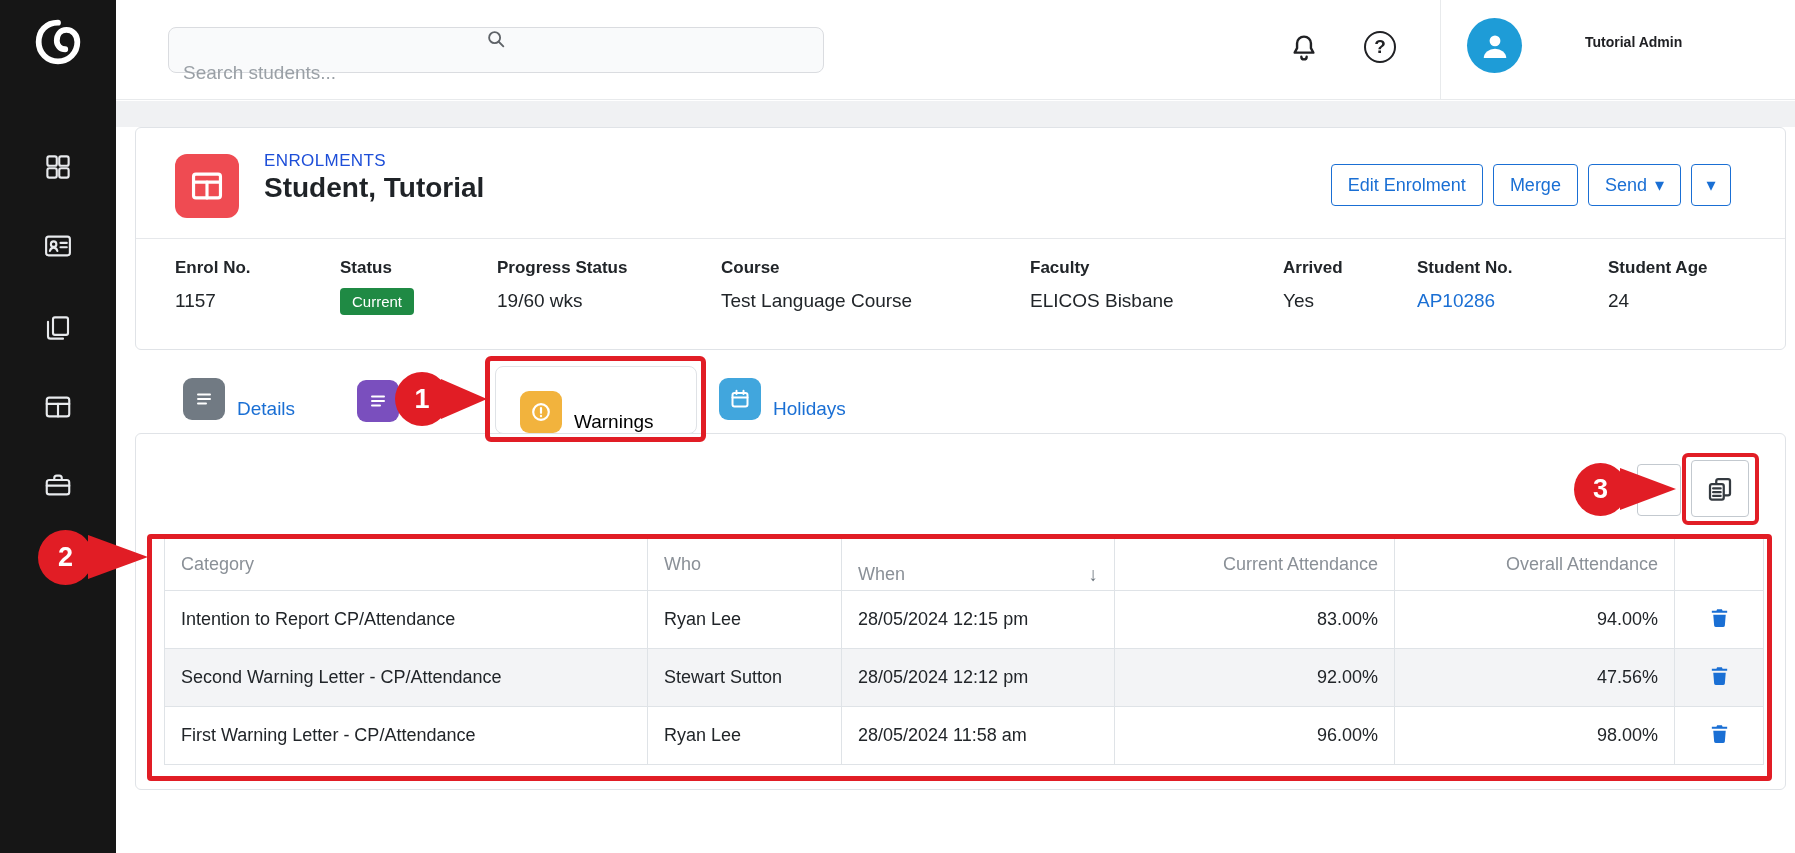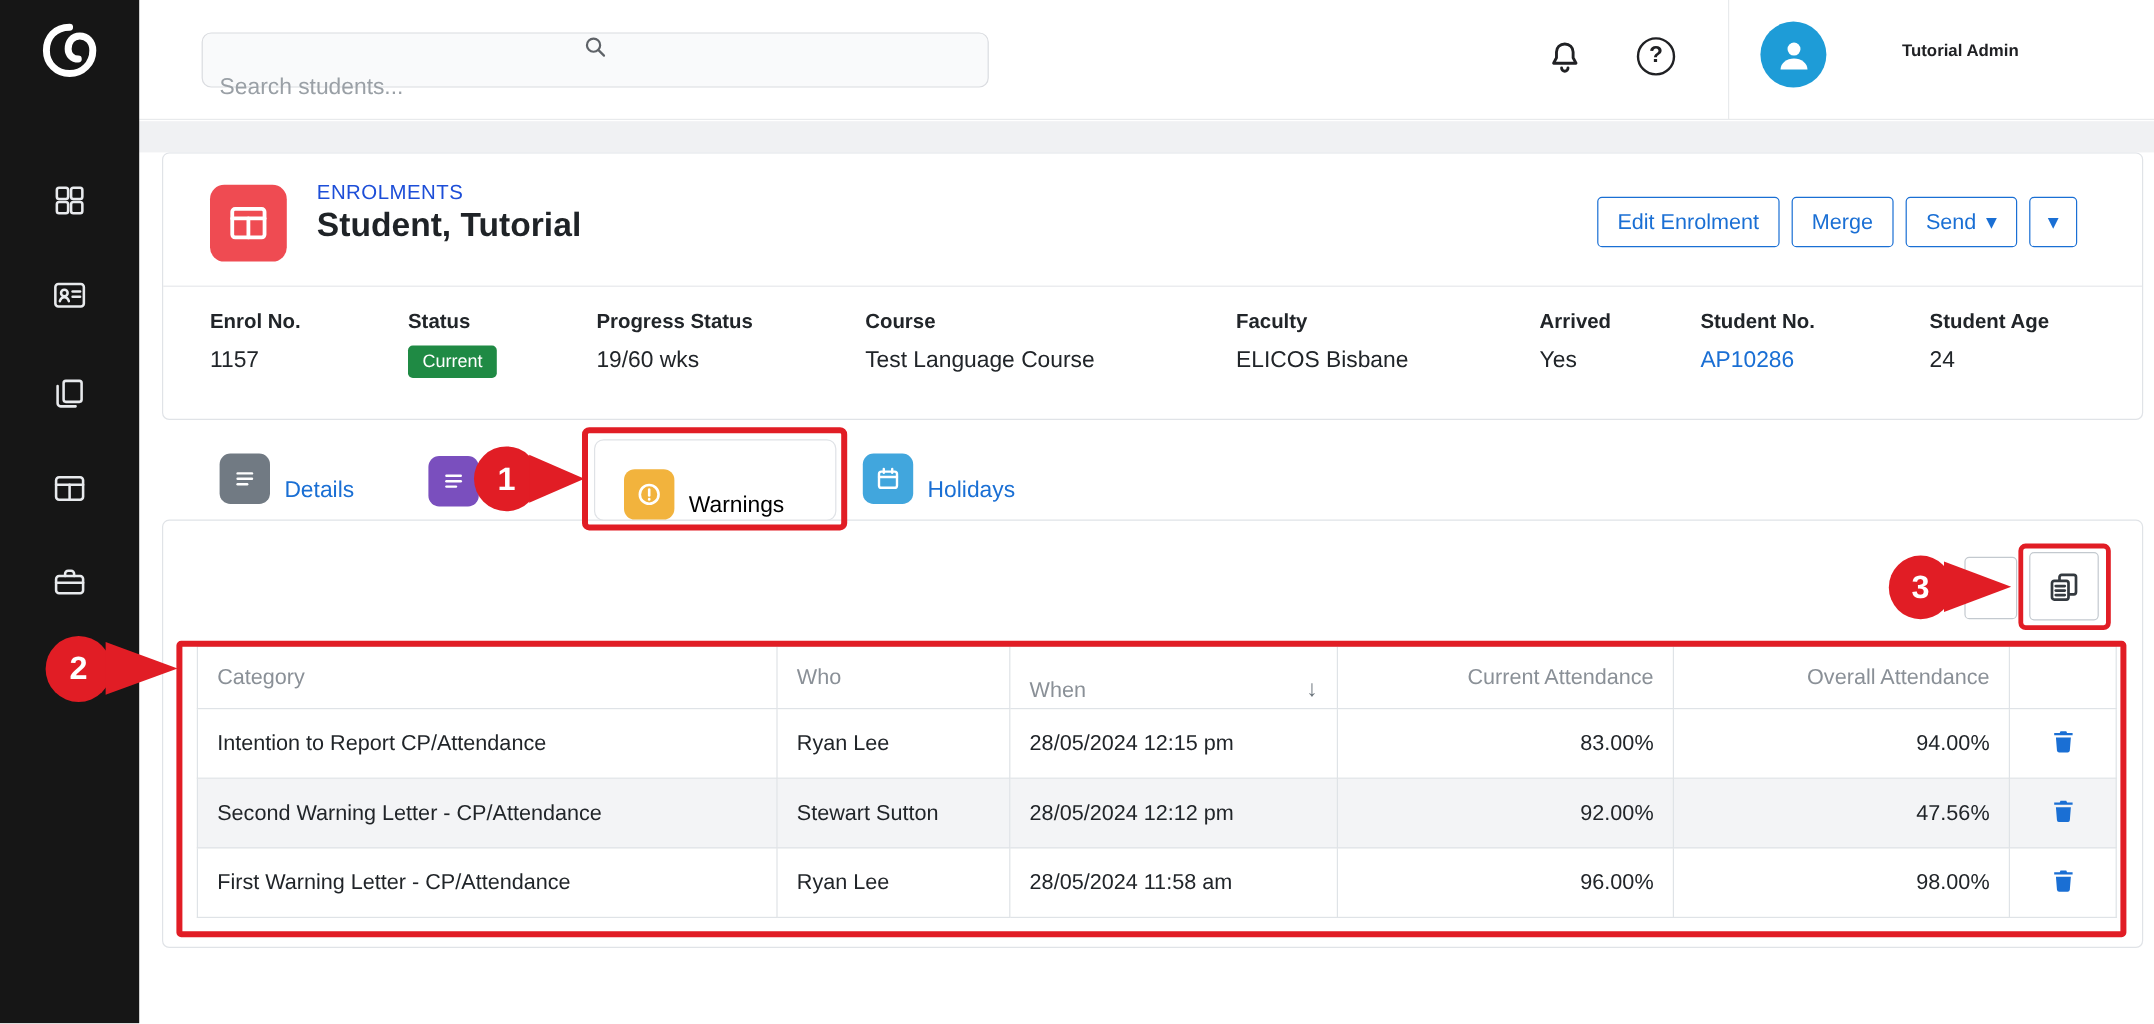--- a/index.html
+++ b/index.html
@@ -53,21 +53,21 @@
   .toolbar-btn { position: absolute; background: #fff; border: 1px solid #c3c9cf; border-radius: 4px; display: flex; align-items: center; justify-content: center; cursor: pointer; z-index: 3; }
   .toolbar-btn svg { stroke: #343a40; fill: none; stroke-width: 1.8; stroke-linecap: round; stroke-linejoin: round; }
 
   
   table.warnings { position: absolute; left: 164px; top: 538px; width: 1599px; border-collapse: collapse; table-layout: fixed; z-index: 2; background: #fff; }
   table.warnings th, table.warnings td { border: 1px solid #dfe3e7; font-size: 18px; font-weight: normal; }
   table.warnings th { height: 52px; color: #8a9097; text-align: left; padding: 0 16px; cursor: pointer; }
   table.warnings td { height: 58px; color: #212529; padding: 0 16px; }
   table.warnings td.num, table.warnings th.num { text-align: right; }
   table.warnings tr.alt td { background: #f3f4f6; }
-  .th-flex { display: flex; align-items: flex-end; justify-content: space-between; margin-top: 20px; }
+  .th-flex { display: flex; align-items: center; justify-content: space-between; margin-top: 20px; }
   .sort-glyph { color: #6c757d; font-size: 19px; }
   td.action-cell { text-align: center; padding: 0; }
   .trash-btn { background: none; border: none; cursor: pointer; color: var(--accent-blue, #1a6fd4); display: inline-flex; align-items: center; justify-content: center; }
 
   
   .anno { position: absolute; z-index: 20; pointer-events: none; }
   .anno-box { border: 5px solid var(--annotation-red, #e11d25); border-radius: 6px; background: transparent; }
   .anno-circle { border-radius: 50%; background: var(--annotation-red, #e11d25); color: #fff; font-weight: bold; font-size: 27px; display: flex; align-items: center; justify-content: center; }
   .anno-tri { width: 0; height: 0; border-top: 20px solid transparent; border-bottom: 20px solid transparent; border-left: 46px solid var(--annotation-red, #e11d25); }
 </style>

